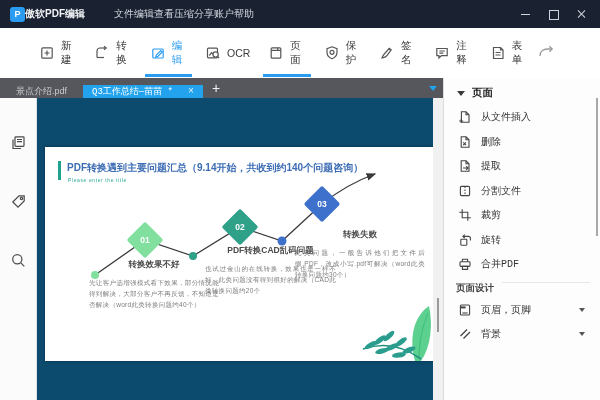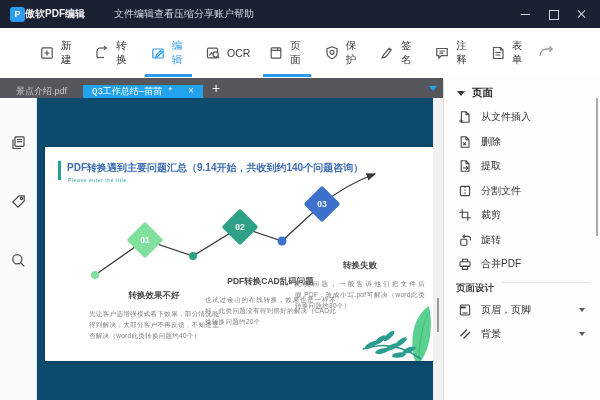--- a/index.html
+++ b/index.html
@@ -58,37 +58,37 @@
   .content { position:absolute; left:37px; top:98px; width:406px; height:302px; background:#0c4a6e; }
   .v-track { position:absolute; right:0; top:0; width:10px; height:302px; background:#f1f1f1; }
   .v-thumb { position:absolute; right:4px; top:200px; width:2px; height:34px; background:#9a9a9a; }
   .page { position:absolute; left:8px; top:49px; width:388px; height:214px; background:#ffffff;
     box-shadow:0 0 3px rgba(0,0,0,0.35); overflow:hidden; }
   .doc-accent { position:absolute; left:13px; top:14px; width:3px; height:19px; background:#1fa28e; }
   .doc-title { position:absolute; left:22px; top:14px; width:358px; font-size:10px; font-weight:bold;
     color:#3c6cb4; white-space:nowrap; overflow:hidden; }
   .doc-subtitle { position:absolute; left:23px; top:30px; font-size:5px; color:#2aa896; letter-spacing:0.6px; }
   .chart { position:absolute; left:0; top:0; }
-  .mblock { position:absolute;margin-top:31px; }
+  .mblock { position:absolute; }
   .m-head { font-size:8.5px; font-weight:bold; color:#4a4a4a; text-align:center; margin-bottom:6px; }
   .m-body { font-size:6.5px; color:#7d7d7d; line-height:1.7; letter-spacing:0.3px; text-align:justify; }
   .mb1 { left:44px; top:112px; width:130px; }
   .mb2 { left:160px; top:98px; width:131px; }
   .mb3 { left:250px; top:82px; width:130px; }
   .plant { position:absolute; right:0; bottom:0; }
 
   
   .panel { position:absolute; left:443px; top:78px; width:157px; height:322px;
     background:#fdfdfd; border-left:1px solid #dcdcdc; }
   .panel-header { display:flex; align-items:center; gap:7px; padding:8px 0 5px 13px; cursor:pointer; }
   .tri-down { width:0; height:0; border-left:4px solid transparent; border-right:4px solid transparent;
     border-top:5px solid #3a3a3a; }
   .panel-title { font-size:10.5px; font-weight:bold; color:#222; }
   .pitem { display:flex; align-items:center; gap:9px; height:24.5px; padding-left:14px;
-    font-size:10px; color:#333; cursor:pointer; }
+    font-size:10px; color:#333; cursor:pointer;font-family:Liberation Mono, monospace; }
   .pitem svg { display:block; flex:none; }
   .design-row { display:flex; align-items:flex-start; margin-top:5px; padding:0 10px 0 12px; height:16px; }
   .design-title { font-size:9.5px; font-weight:bold; color:#444; white-space:nowrap; }
   .design-rule { flex:1; height:1px; background:#e6e6e6; margin-left:8px; }
   .ditem { position:relative; }
   .ditem .dd { position:absolute; right:15px; top:50%; margin-top:-2px; width:0; height:0;
     border-left:3.5px solid transparent; border-right:3.5px solid transparent;
     border-top:4.5px solid #555; }
   .panel-scroll { position:absolute; right:2px; top:20px; width:2px; height:138px; background:#a8a8a8; }
 </style>

